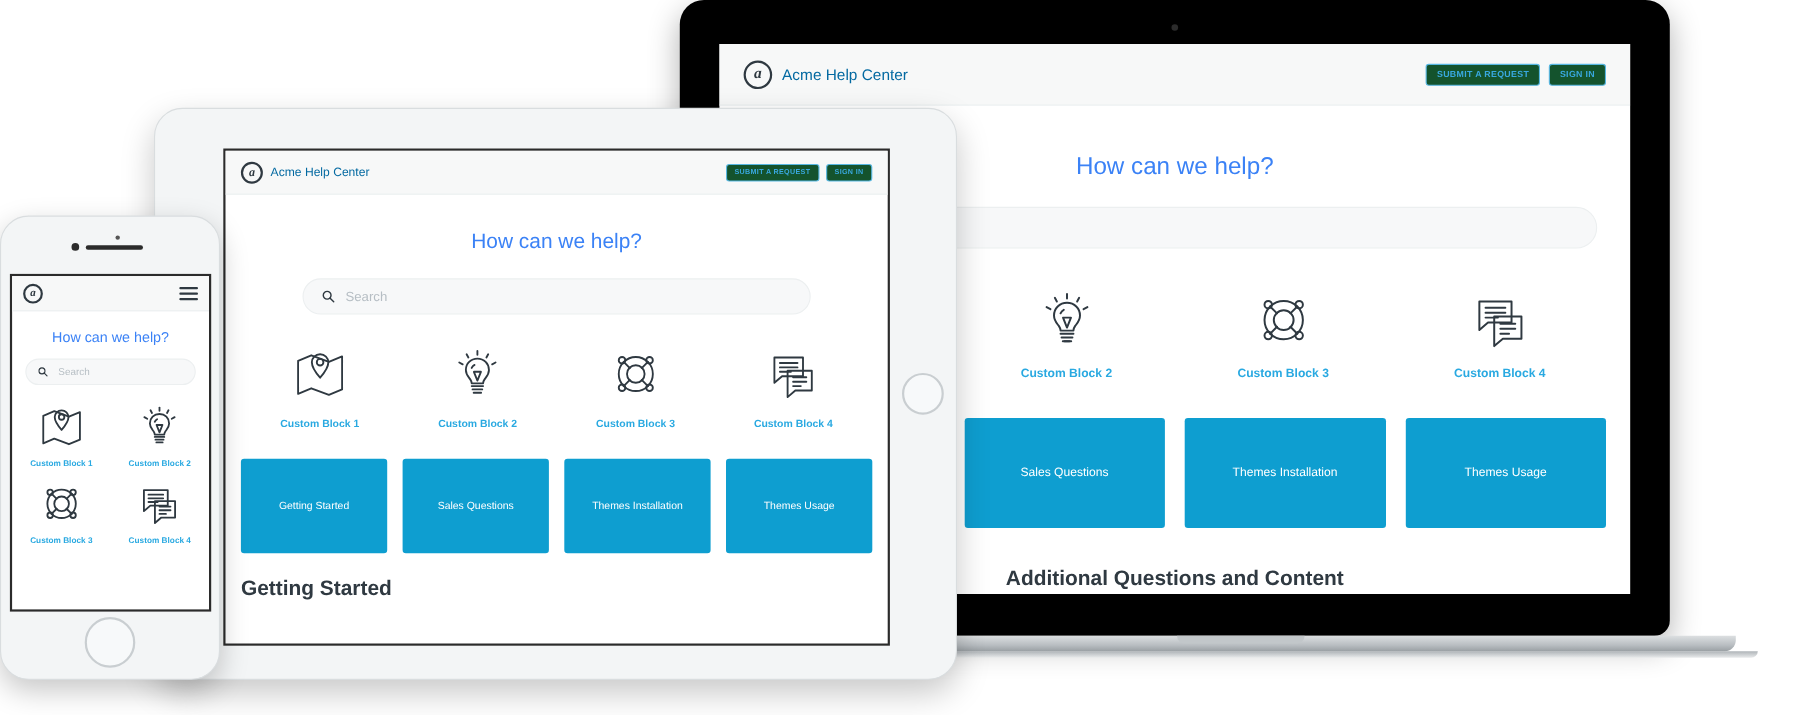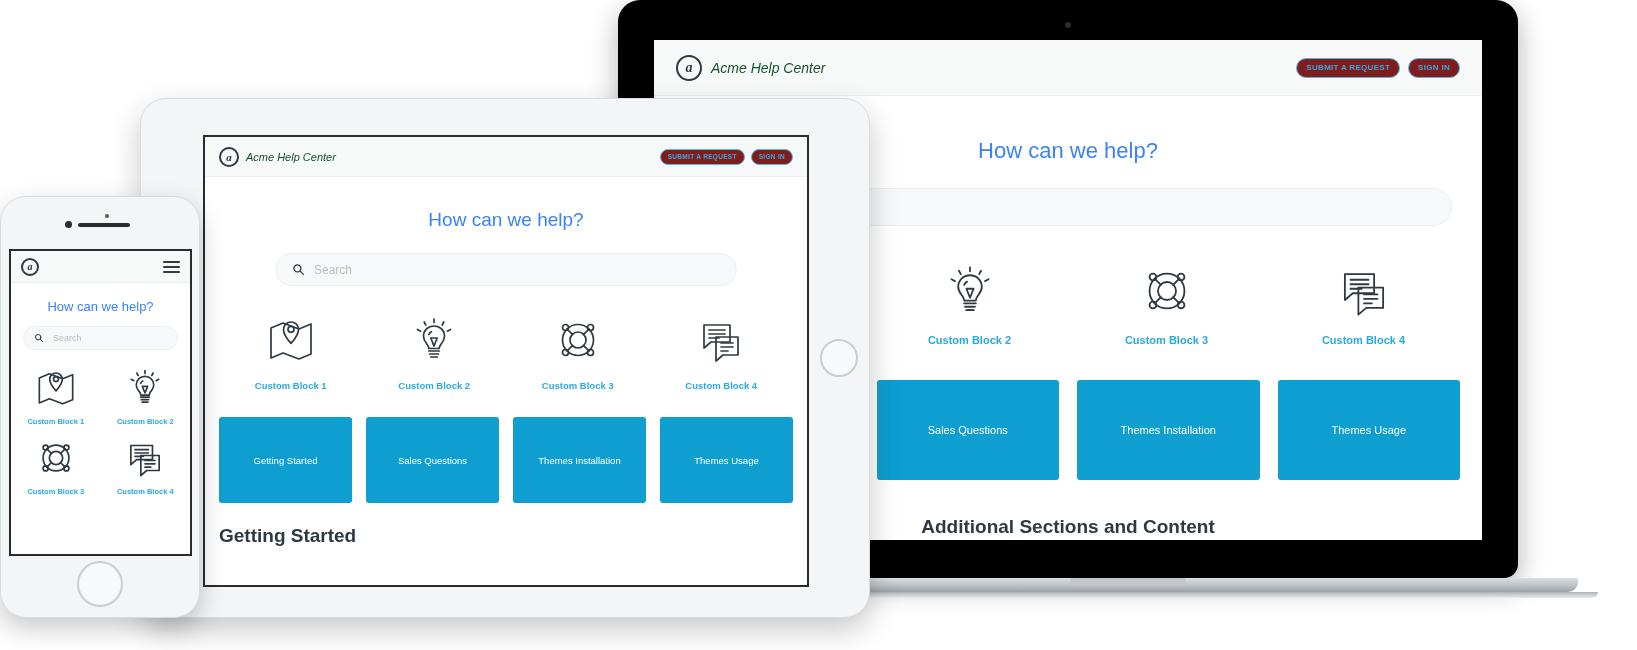--- a/index.html
+++ b/index.html
@@ -17,25 +17,25 @@
     border-bottom: 1px solid #eceff0;
     display: flex; align-items: center; justify-content: space-between;
   }
   .brand { display: flex; align-items: center; }
   .logo-circle {
     border: 2px solid #2f3941; border-radius: 50%;
     display: flex; align-items: center; justify-content: center;
     font-family: "Liberation Serif", serif; font-style: italic;
     color: #2f3941; font-weight: 700;
   }
-  .brand-name { color: #14532d; white-space: nowrap; font-style: italic; }
+  .brand-name { color: #0369a1; white-space: nowrap; }
   .hdr-btns { display: flex; }
   .hdr-btn {
-    border: 1px solid #57b7e2; color: #39a8e0; background: #7f1d1d;
-    border-radius: 10px; font-weight: 700; letter-spacing: .3px;
+    border: 1px solid #57b7e2; color: #39a8e0; background: #14532d;
+    border-radius: 3px; font-weight: 700; letter-spacing: .3px;
     display: flex; align-items: center; justify-content: center;
     white-space: nowrap; text-transform: uppercase;
   }
   .hero-title { color: #3b82f6; text-align: center; font-weight: 400; }
   .searchbar {
     background: #f7f8f9; border: 1px solid #eceff0; border-radius: 999px;
     display: flex; align-items: center; color: #b6bec4;
   }
   .blocks-row { display: flex; }
   .block { text-align: center; flex: 1; }
@@ -246,21 +246,21 @@
           </div>
         </div>
 
         <div class="tiles-row">
           <div class="tile">Getting Started</div>
           <div class="tile">Sales Questions</div>
           <div class="tile">Themes Installation</div>
           <div class="tile">Themes Usage</div>
         </div>
 
-        <div class="section-title">Additional Sections and Content</div>
+        <div class="section-title">Additional Questions and Content</div>
       </div>
     </div>
     <div class="lt-base"></div>
     <div class="lt-notch"></div>
     <div class="lt-foot"></div>
   </div>
 
   <div id="tablet">
     <div class="tb-body">
       <div class="tb-cam"></div>

